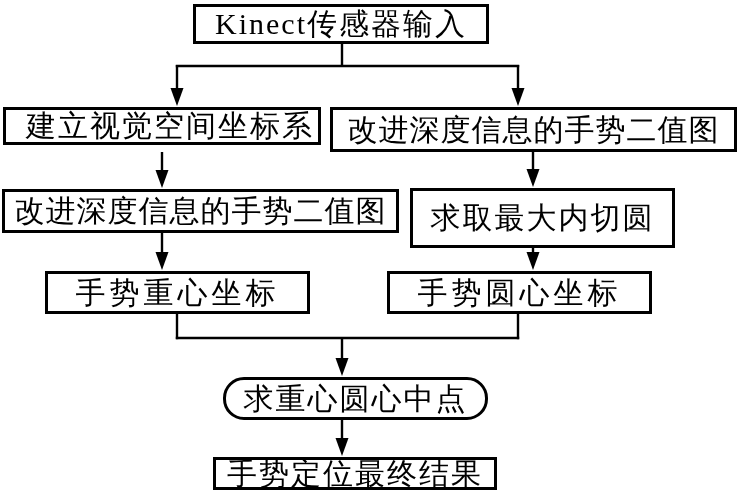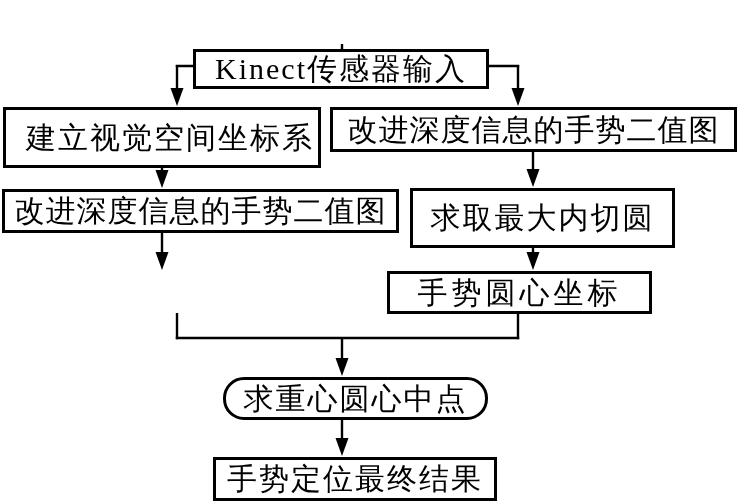--- a/index.html
+++ b/index.html
@@ -31,29 +31,29 @@
     display: flex;
     align-items: center;
     justify-content: center;
     font-size: 30px;
     letter-spacing: 2px;
     white-space: nowrap;
     line-height: 1;
     text-align: center;
   }
   
-  .n-kinect   { left: 193px; top:   4px; width: 296px; height: 40px; margin-top: 45px; }
-  .n-coord    { left:   3px; top: 107px; width: 318px; height: 61px; padding-left: 16px; }
+  .n-kinect   { left: 193px; top:   4px; width: 296px; height: 40px; }
+  .n-coord    { left:   3px; top: 107px; width: 318px; height: 38px; padding-left: 16px; }
   .n-bin-r    { left: 330px; top: 107px; width: 407px; height: 45px; letter-spacing: 1px; }
   .n-bin-l    { left:   2px; top: 189px; width: 397px; height: 44px; letter-spacing: 1px; }
   .n-circle   { left: 410px; top: 188px; width: 265px; height: 60px; }
   .n-centroid { left:  45px; top: 271px; width: 265px; height: 43px; letter-spacing: 4px; }
   .n-ccenter  { left: 387px; top: 271px; width: 265px; height: 43px; letter-spacing: 4px; text-align: center; }
   .n-midpoint { left: 223px; top: 377px; width: 265px; height: 43px; border-radius: 21px; }
-  .n-final    { left: 213px; top: 457px; width: 284px; height: 44px; }
+  .n-final    { left: 213px; top: 457px; width: 284px; height: 33px; }
   .edge {
     stroke: #000000;
     stroke-width: 2.4;
     fill: none;
   }
   .arrowhead {
     fill: #000000;
     stroke: none;
   }
 </style>
@@ -126,20 +126,23 @@
   </div>
 
   <div class="node n-bin-l">
     <span>改进深度信息的手势二值图</span>
   </div>
 
   <div class="node n-circle">
     <span>求取最大内切圆</span>
   </div>
 
+  <div class="node n-centroid">
+    <span>手势重心坐标</span>
+  </div>
 
   <div class="node n-ccenter">
     <span>手势圆心坐标</span>
   </div>
 
   <div class="node n-midpoint">
     <span>求重心圆心中点</span>
   </div>
 
   <div class="node n-final">

